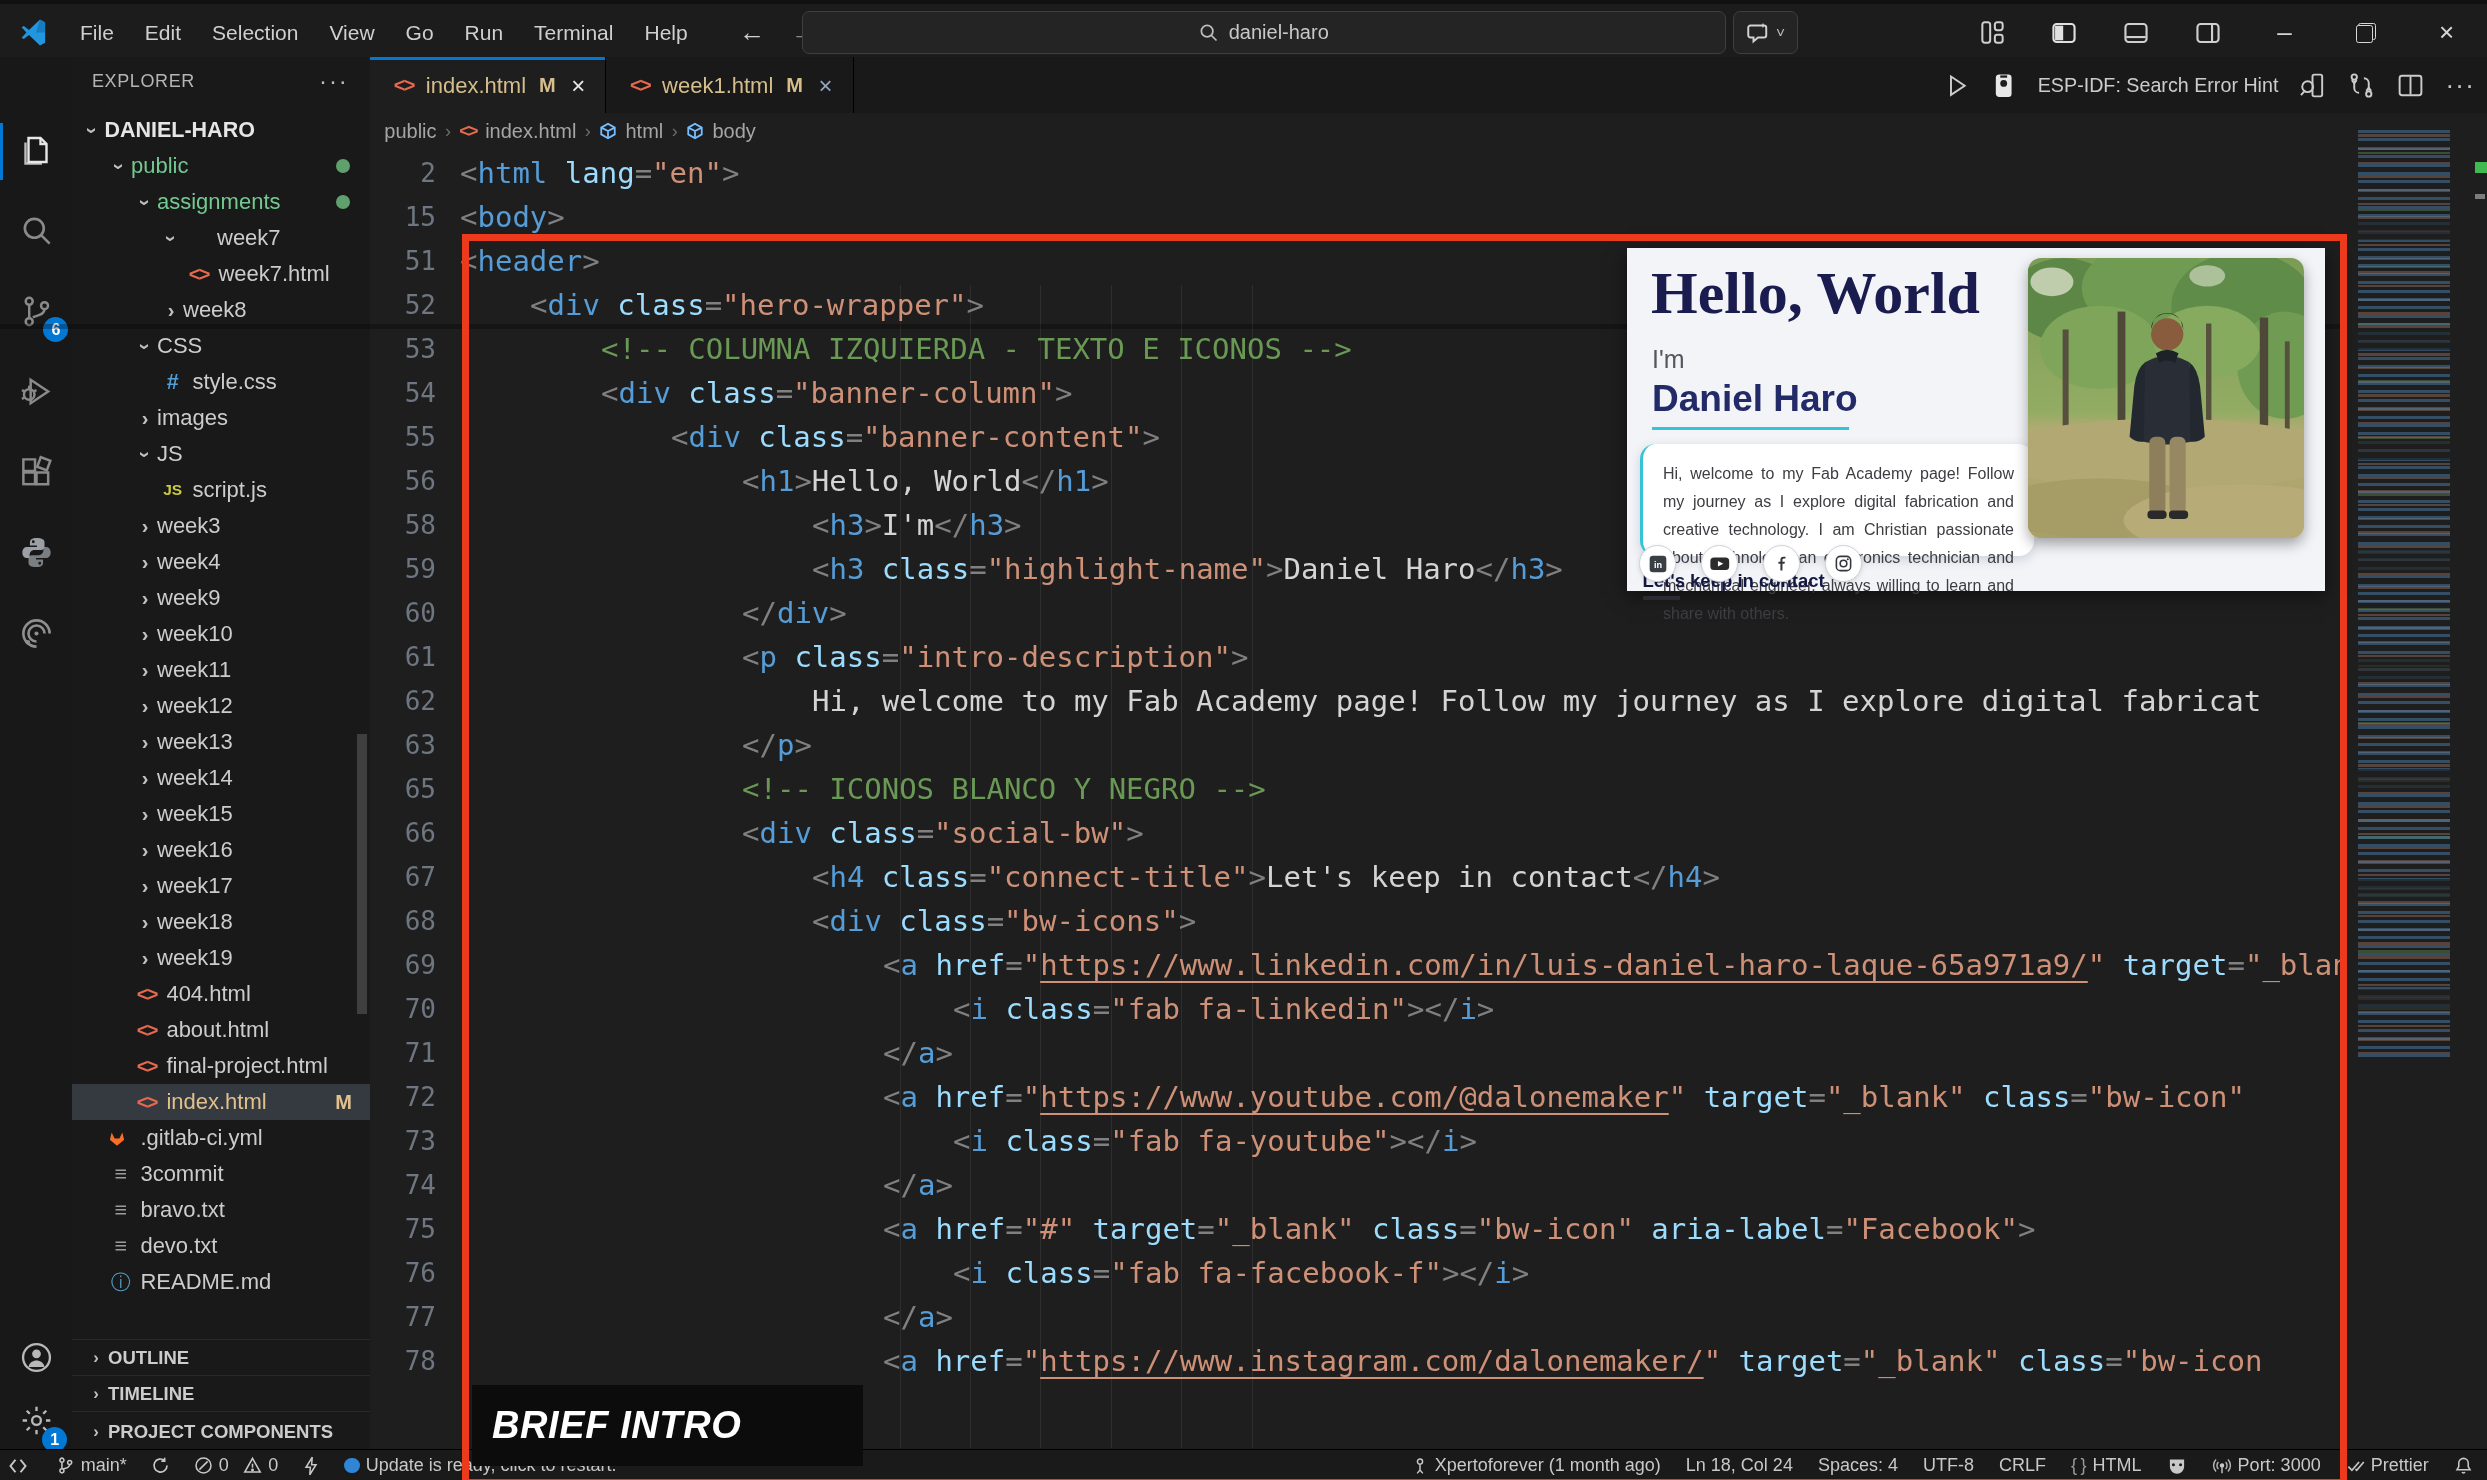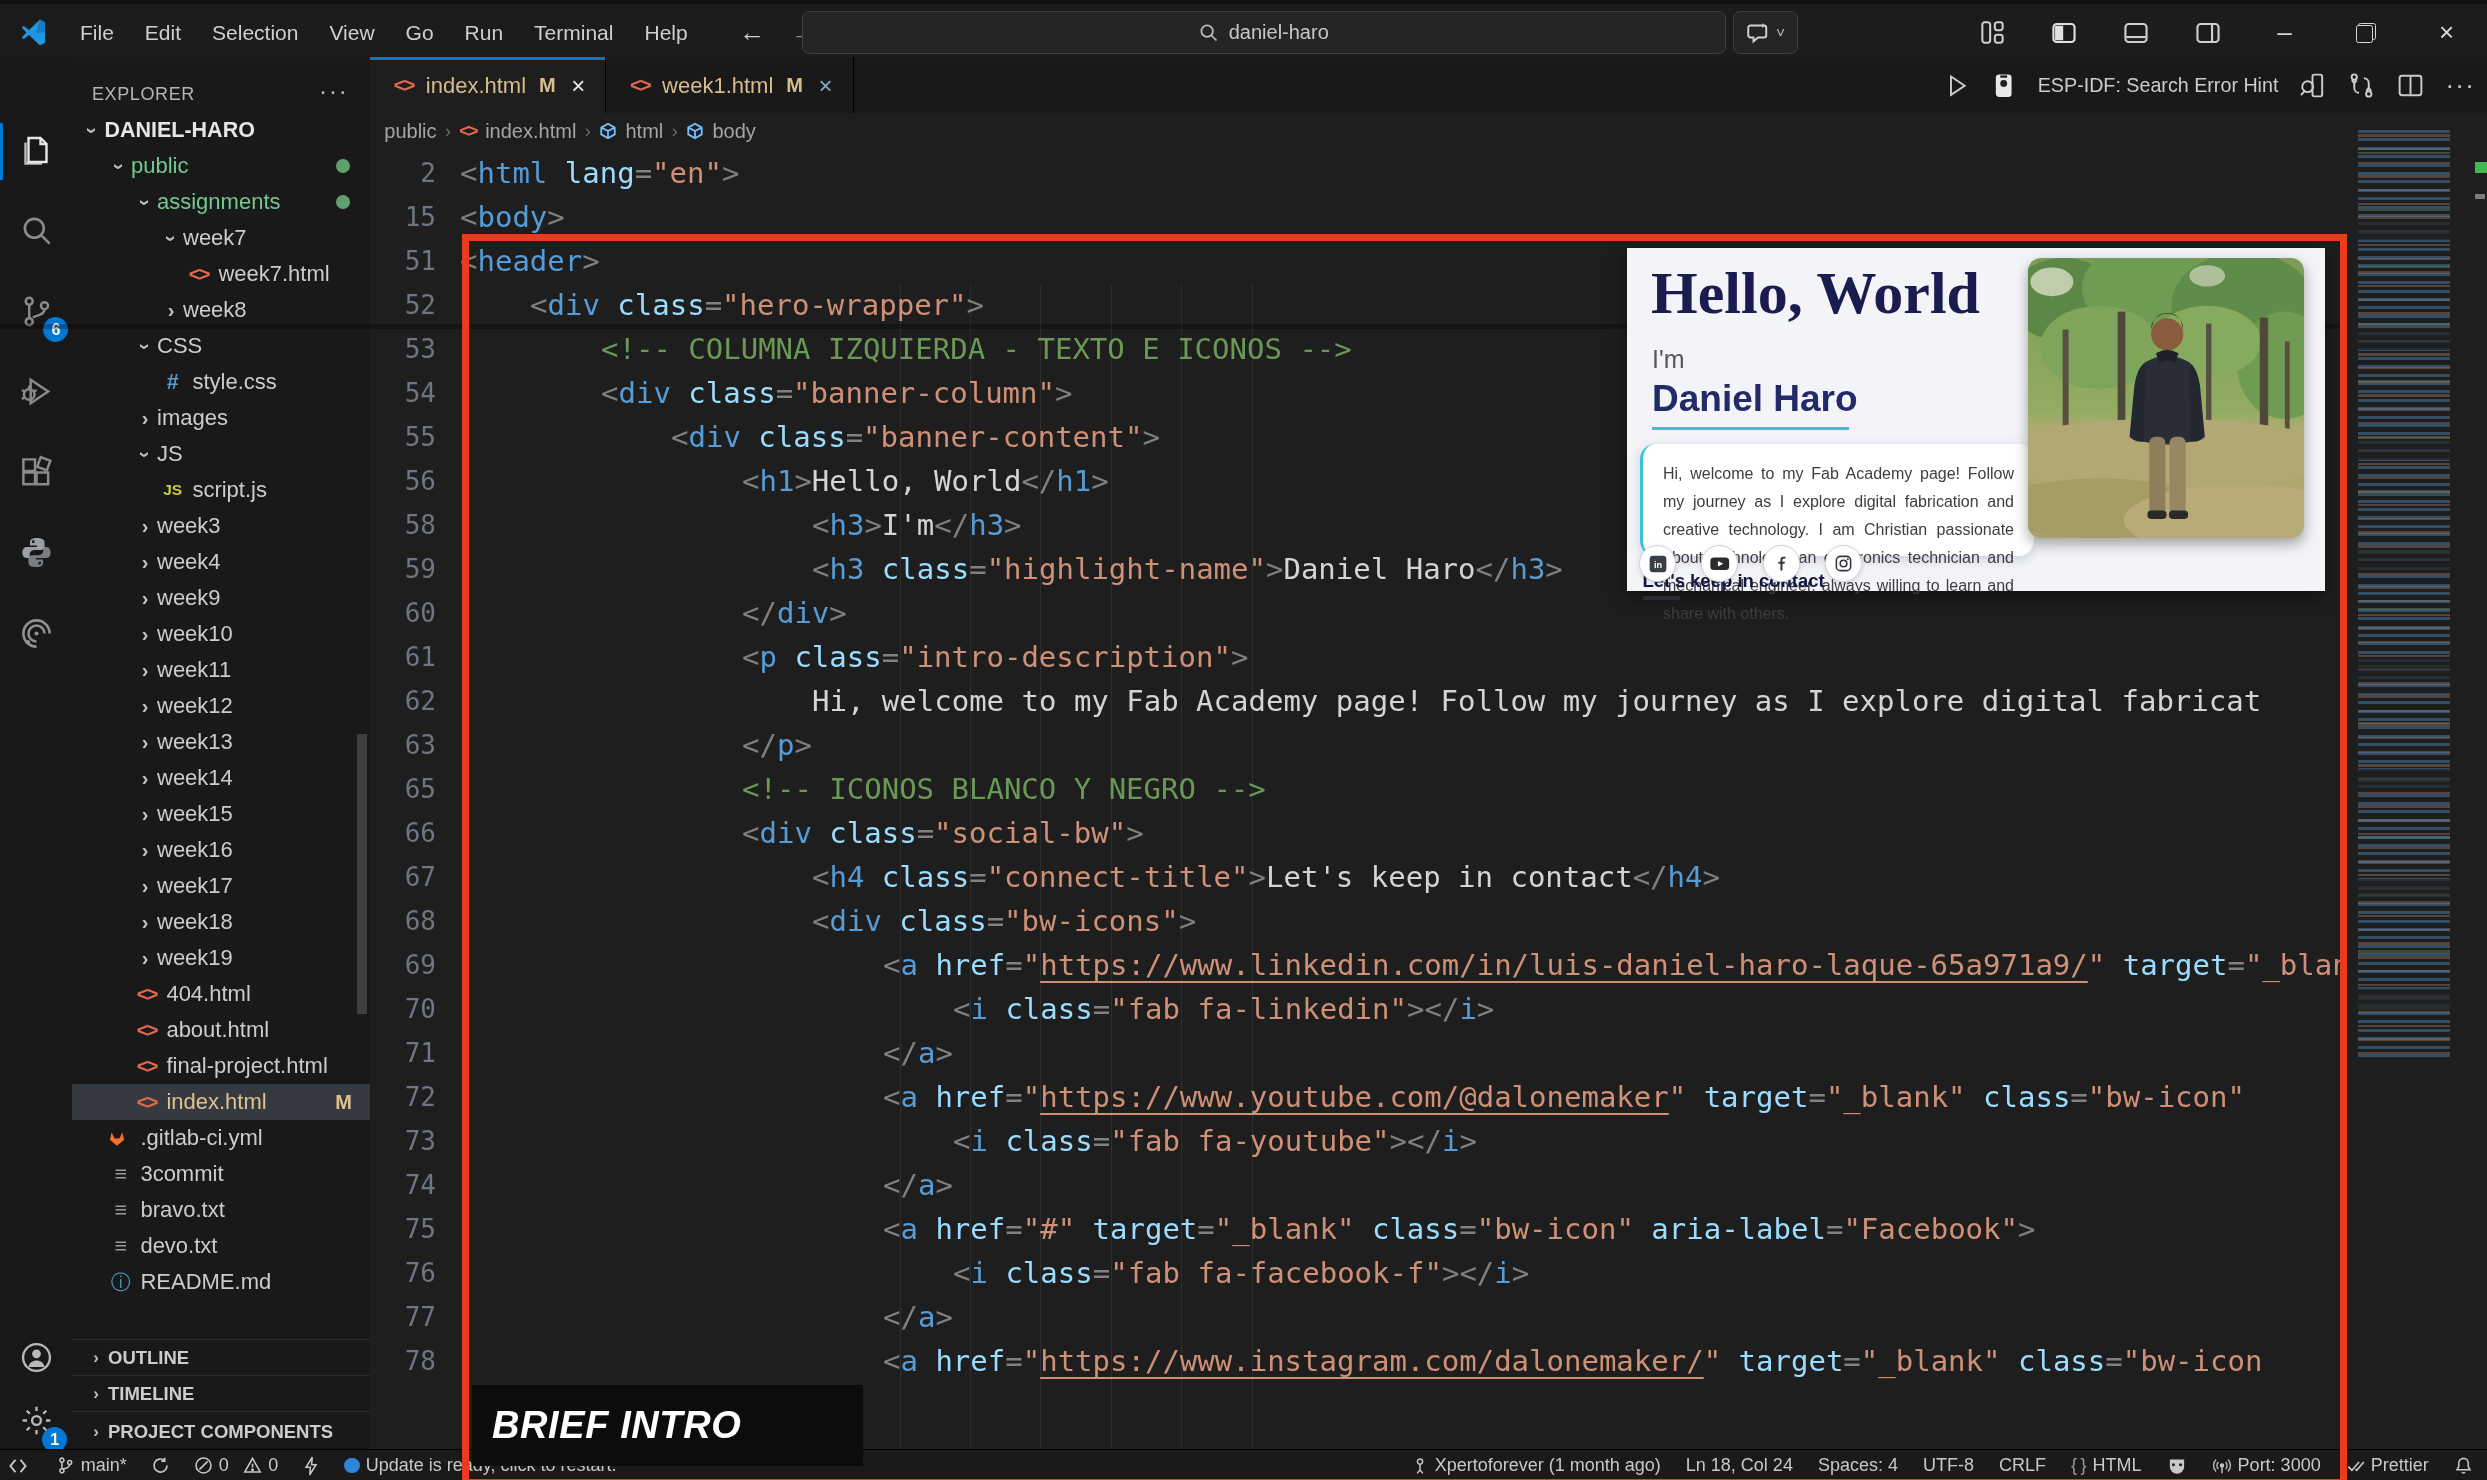--- a/index.html
+++ b/index.html
@@ -24,21 +24,21 @@
 
   
   #activitybar{left:0;top:57px;width:72px;height:1393px;background:#181818;}
   .act-icon{position:absolute;left:0;width:72px;height:72px;display:flex;align-items:center;justify-content:center;}
   .act-active-bar{position:absolute;left:0;top:66px;width:3px;height:57px;background:#0078d4;}
   .badge{position:absolute;background:#0078d4;color:#fff;border-radius:50%;min-width:25px;height:25px;
          font-size:16px;display:flex;align-items:center;justify-content:center;font-weight:bold;}
 
   
   #sidebar{left:72px;top:57px;width:298px;height:1393px;background:#191919;border-right:1.2px solid #000;overflow:hidden;}
-  #explorer-head{position:absolute;left:0;top:0;width:298px;height:48px;display:flex;align-items:flex-end;}
+  #explorer-head{position:absolute;left:0;top:0;width:298px;height:48px;display:flex;align-items:center;}
   #explorer-title{font-size:18px;color:#b5b5b5;margin-left:20px;letter-spacing:0.6px;}
   #explorer-more{position:absolute;right:21.5px;font-size:24px;color:#bdbdbd;letter-spacing:1.8px;}
   #tree{position:absolute;left:0;top:55px;width:298px;}
   .trow{height:36px;display:flex;align-items:center;font-size:22px;color:#cccccc;position:relative;white-space:nowrap;}
   .trow.selected{background:#353a40;}
   .chev{font-size:20px;color:#c0c0c0;width:24px;display:inline-block;text-align:center;flex:0 0 auto;font-weight:bold;}
   .chev.open{transform:rotate(90deg);}
   .fi{display:inline-block;width:27.4px;text-align:center;margin-right:6px;flex:0 0 auto;font-weight:bold;}
   .fi-html{color:#e8694d;font-size:20px;letter-spacing:-1.8px;}
   .fi-css{color:#519fd8;font-size:21.5px;}
@@ -289,21 +289,21 @@
       <div class="trow" style="padding-left: 35px;">
         <span class="chev open">›</span>
         <span class="green">public</span>
         <span class="t-dot"></span>
       </div>
       <div class="trow" style="padding-left: 61px;">
         <span class="chev open">›</span>
         <span class="green">assignments</span>
         <span class="t-dot"></span>
       </div>
-      <div class="trow" style="padding-left: 87px;">
+      <div class="trow" style="padding-left: 87px; gap: 34px;">
         <span class="chev open">›</span>
         <span class="">week7</span>
       </div>
       <div class="trow" style="padding-left: 113px;">
         <span class="fi fi-html">&lt;&gt;</span>
         <span class="">week7.html</span>
       </div>
       <div class="trow" style="padding-left: 87px;">
         <span class="chev">›</span>
         <span class="">week8</span>

